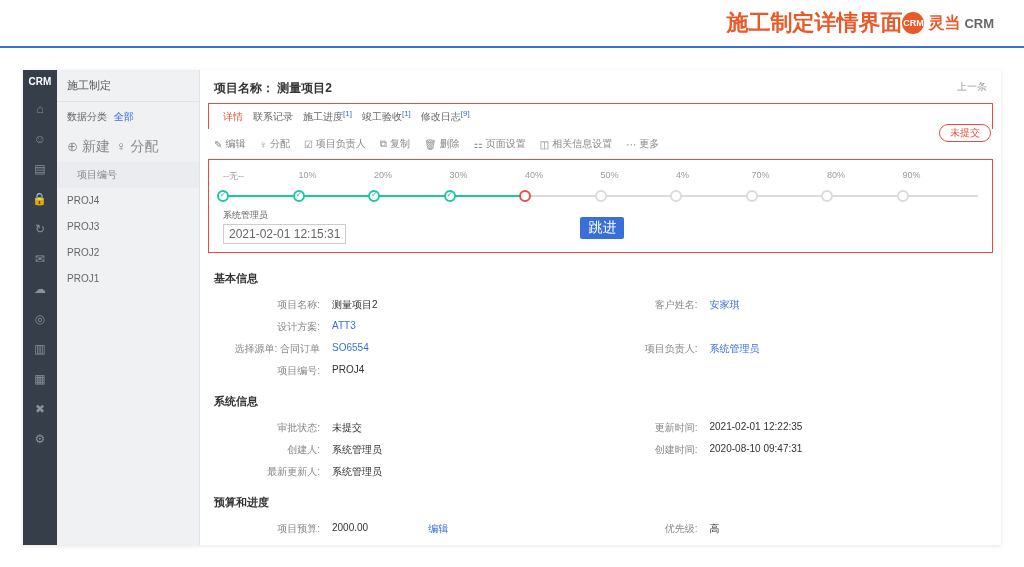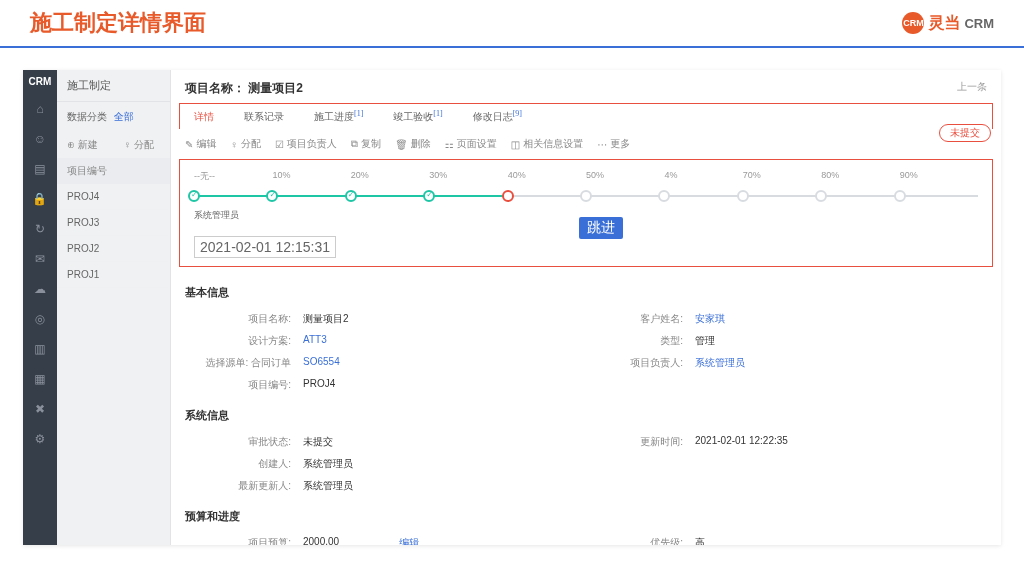--- a/index.html
+++ b/index.html
@@ -1,54 +1,54 @@
 <!DOCTYPE html>
 <html><head>
 <meta charset="utf-8">
 <style>
 * { margin: 0; padding: 0; box-sizing: border-box; }
 body { font-family: -apple-system, "Microsoft YaHei", sans-serif; font-size: 11px; background: #fff; }
 .slide { width: 1024px; height: 567px; position: relative; overflow: hidden; }
 .title-bar { display: flex; align-items: center; padding: 8px 30px; border-bottom: 2px solid #3a6fd8; background: linear-gradient(to right, #fff 60%, #fff); }
-.title-text { color: #e85a2a; font-size: 22px; font-weight: bold; flex: 1; }
+.title-text { color: #e85a2a; font-size: 22px; font-weight: bold; flex: 1; text-align: right; }
 .brand { display: flex; align-items: center; gap: 4px; color: #e85a2a; font-size: 16px; font-weight: bold; }
 .brand-icon { width: 22px; height: 22px; background: #e85a2a; border-radius: 50%; color: #fff; font-size: 9px; display: flex; align-items: center; justify-content: center; }
 .app { display: flex; position: absolute; top: 70px; left: 23px; width: 978px; height: 475px; background: #f5f6f8; box-shadow: 0 1px 4px rgba(0,0,0,0.1); }
 .rail { width: 34px; background: #363e4a; display: flex; flex-direction: column; align-items: center; padding-top: 6px; gap: 14px; }
 .rail-logo { color: #fff; font-size: 10px; font-weight: bold; }
 .rail-ic { width: 16px; height: 16px; color: #8a919c; display: flex; align-items: center; justify-content: center; font-size: 12px; }
-.side { width: 114px; background: #f0f1f3; border-right: 1px solid #e1e3e7; }
+.side { width: 143px; background: #f0f1f3; border-right: 1px solid #e1e3e7; }
 .side-hdr { padding: 8px 10px; font-size: 11px; color: #555; border-bottom: 1px solid #e1e3e7; display: flex; align-items: center; }
 .side-filter { padding: 8px 10px; font-size: 10px; color: #666; }
 .side-filter a { color: #3a6fd8; margin-left: 4px; }
-.side-act { padding: 6px 10px; font-size: 10px; color: #888; display: flex; gap: 26px; }
-.side-th { padding: 6px 10px; font-size: 10px; color: #888; background: #eaecef; }
+.side-act { padding: 6px 10px; font-size: 14px; color: #888; display: flex; gap: 6px; }
+.side-th { padding: 6px 20px; font-size: 10px; color: #888; background: #eaecef; }
 .side-item { padding: 7px 10px; font-size: 10px; color: #666; border-bottom: 1px solid #eef0f2; }
 .main { flex: 1; background: #fff; overflow: hidden; position: relative; }
 .m-title { padding: 10px 14px 6px; font-size: 12px; font-weight: bold; color: #333; display: flex; }
 .m-prev { margin-left: auto; font-size: 10px; color: #999; font-weight: normal; }
-.tabs { display: flex; gap: 30px; padding: 9px 14px; border: 1px solid #e94f3f; margin: 0 8px; border-bottom: none; height: 26px; align-items: center; font-size: 10px; font-family: Liberation Serif, serif; }
+.tabs { display: flex; gap: 10px; padding: 9px 14px; border: 1px solid #e94f3f; margin: 0 8px; border-bottom: none; height: 26px; align-items: center; font-size: 10px; }
 .tab { color: #666; cursor: pointer; }
 .tab.active { color: #e94f3f; }
 .tab sup { color: #3a6fd8; font-size: 8px; }
 .toolbar { display: flex; gap: 14px; padding: 8px 14px; font-size: 10px; color: #888; align-items: center; }
 .toolbar span { display: flex; align-items: center; gap: 3px; }
 .status-stamp { position: absolute; right: 10px; top: 54px; border: 1.5px solid #e94f3f; border-radius: 10px; padding: 1px 10px; color: #e94f3f; font-size: 10px; }
 .progress-box { border: 1px solid #e94f3f; margin: 0 8px 10px; padding: 10px 14px 8px; }
 .pg-labels { display: flex; font-size: 9px; color: #999; margin-bottom: 6px; }
 .pg-labels div { flex: 1; }
 .pg-track { display: flex; align-items: center; position: relative; height: 14px; }
 .pg-seg { flex: 1; height: 2px; background: #d8dce1; position: relative; }
 .pg-seg.done { background: #1fc6a6; }
 .pg-dot { width: 12px; height: 12px; border-radius: 50%; border: 2px solid #d8dce1; background: #fff; position: absolute; left: -6px; top: -5px; }
 .pg-dot.done { border-color: #1fc6a6; background: #fff; }
 .pg-dot.done::after { content: "✓"; color: #1fc6a6; font-size: 8px; position: absolute; left: 1px; top: -2px; }
 .pg-dot.current { border-color: #e94f3f; }
 .pg-meta { font-size: 9px; color: #666; margin-top: 6px; }
-.pg-meta-box { border: 1px solid #ccc; display: inline-block; padding: 2px 5px; margin-top: 14px; font-size: 14px; }
+.pg-meta-box { border: 1px solid #ccc; display: inline-block; padding: 2px 5px; margin-top: 2px; font-size: 12px; }
 .pg-btn { background: #3a6fd8; color: #fff; font-size: 14px; padding: 2px 8px; border-radius: 2px; position: relative; top: 14px; display: inline-block; }
 .section-h { font-size: 11px; font-weight: bold; color: #333; padding: 8px 14px 4px; }
 .info-grid { padding: 4px 14px; margin-left: 18px; }
 .info-row { display: flex; padding: 4px 0; font-size: 10px; }
 .info-cell { display: flex; flex: 1; }
 .i-label { width: 100px; text-align: right; color: #888; padding-right: 12px; }
 .i-value { color: #333; }
 .i-value.link { color: #3a6fd8; }
 .i-edit { color: #3a6fd8; margin-left: 60px; }
 </style>
@@ -193,24 +193,20 @@
               <div class="info-cell">
                 <div class="i-label">客户姓名:</div>
                 <div class="i-value link">安家琪</div>
               </div>
             </div>
             <div class="info-row">
               <div class="info-cell">
                 <div class="i-label">设计方案:</div>
                 <div class="i-value link">ATT3</div>
               </div>
-              <div class="info-cell">
-                <div class="i-label">类型:</div>
-                <div class="i-value">管理</div>
-              </div>
             </div>
             <div class="info-row">
               <div class="info-cell">
                 <div class="i-label">选择源单:   合同订单</div>
                 <div class="i-value link">SO6554</div>
               </div>
               <div class="info-cell">
                 <div class="i-label">项目负责人:</div>
                 <div class="i-value link">系统管理员</div>
               </div>
@@ -235,20 +231,24 @@
               </div>
               <div class="info-cell">
                 <div class="i-label">更新时间:</div>
                 <div class="i-value">2021-02-01 12:22:35</div>
               </div>
             </div>
             <div class="info-row">
               <div class="info-cell">
                 <div class="i-label">创建人:</div>
                 <div class="i-value">系统管理员</div>
+              </div>
+              <div class="info-cell">
+                <div class="i-label">创建时间:</div>
+                <div class="i-value">2020-08-10 09:47:31</div>
               </div>
             </div>
             <div class="info-row">
               <div class="info-cell">
                 <div class="i-label">最新更新人:</div>
                 <div class="i-value">系统管理员</div>
               </div>
               <div class="info-cell">
                 <div class="i-label"></div>
                 <div class="i-value"></div>

